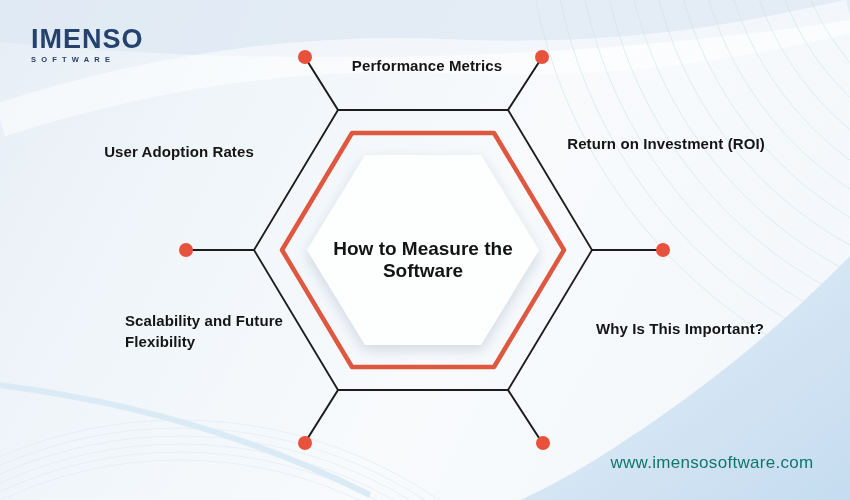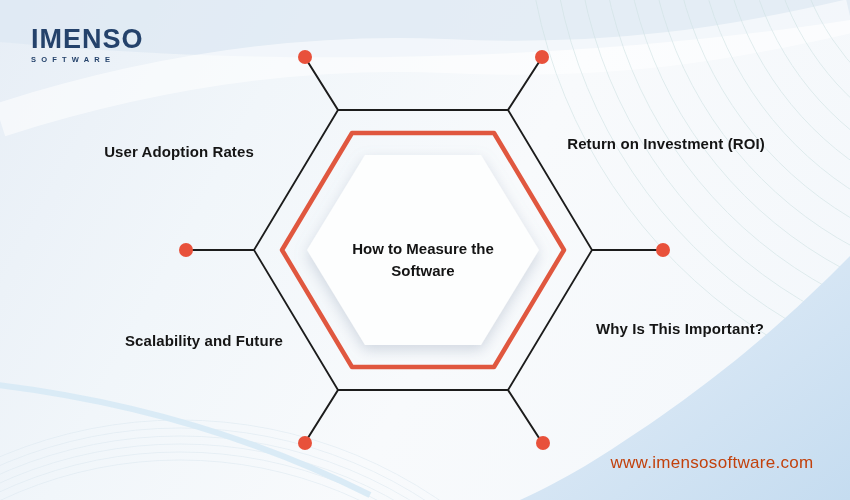--- a/index.html
+++ b/index.html
@@ -67,48 +67,47 @@
   .label-roi         { left: 666px; top: 143px; }
   .label-adoption    { left: 179px; top: 151px; }
   .label-why         { left: 662px; top: 328px; margin-left: 18px; }
   .label-customer    { left: 426px; top: 427px; }
   .label-scalability {
     left: 125px;
     top: 310px;
     transform: none;
     line-height: 21px;
     text-align: left;
-    margin-top: 20px;
   }
   .label-scalability span { display: block; }
   
   .center-title {
     position: absolute;
     z-index: 3;
     left: 423px;
     top: 259px;
     transform: translate(-50%, -50%);
     width: 200px;
     text-align: center;
-    font-size: 15px;
+    font-size: 19px;
     font-weight: 600;
     color: #141414;
     line-height: 21.5px;
   }
   .center-title span { display: block; }
   
   .footer-url {
     position: absolute;
     z-index: 3;
     left: 712px;
     top: 463px;
     transform: translate(-50%, -50%);
     font-size: 17px;
     font-weight: 500;
-    color: #c2410c;
+    color: #0f766e;
     white-space: nowrap;
     letter-spacing: 0.3px;
   }
 </style>
 </head>
 <body>
 
 <div class="stage">
 
   <svg class="layer" width="850" height="500" viewBox="0 0 850 500">
@@ -182,29 +181,31 @@
     <polygon points="282,250 352,133 494,133 564,250 494,367 352,367" fill="none" stroke="#E0573F" stroke-width="4.5" stroke-linejoin="round"></polygon>
 
     <polygon points="307,250 365,155 481,155 539,250 481,345 365,345" fill="#fdfefe" filter="url(#hexShadow)"></polygon>
   </svg>
 
   <div class="logo">
     <span class="logo-title">IMENSO</span>
     <span class="logo-sub">SOFTWARE</span>
   </div>
 
+  <div class="label label-performance">Performance Metrics</div>
 
   <div class="label label-adoption">User Adoption Rates</div>
 
   <div class="label label-roi">Return on Investment (ROI)</div>
 
   <div class="label label-why">Why Is This Important?</div>
 
   <div class="label label-scalability">
     <span>Scalability and Future</span>
+    <span>Flexibility</span>
   </div>
 
 
   <div class="center-title">
     <span>How to Measure the</span>
     <span>Software</span>
   </div>
 
   <div class="footer-url">www.imensosoftware.com</div>
 

